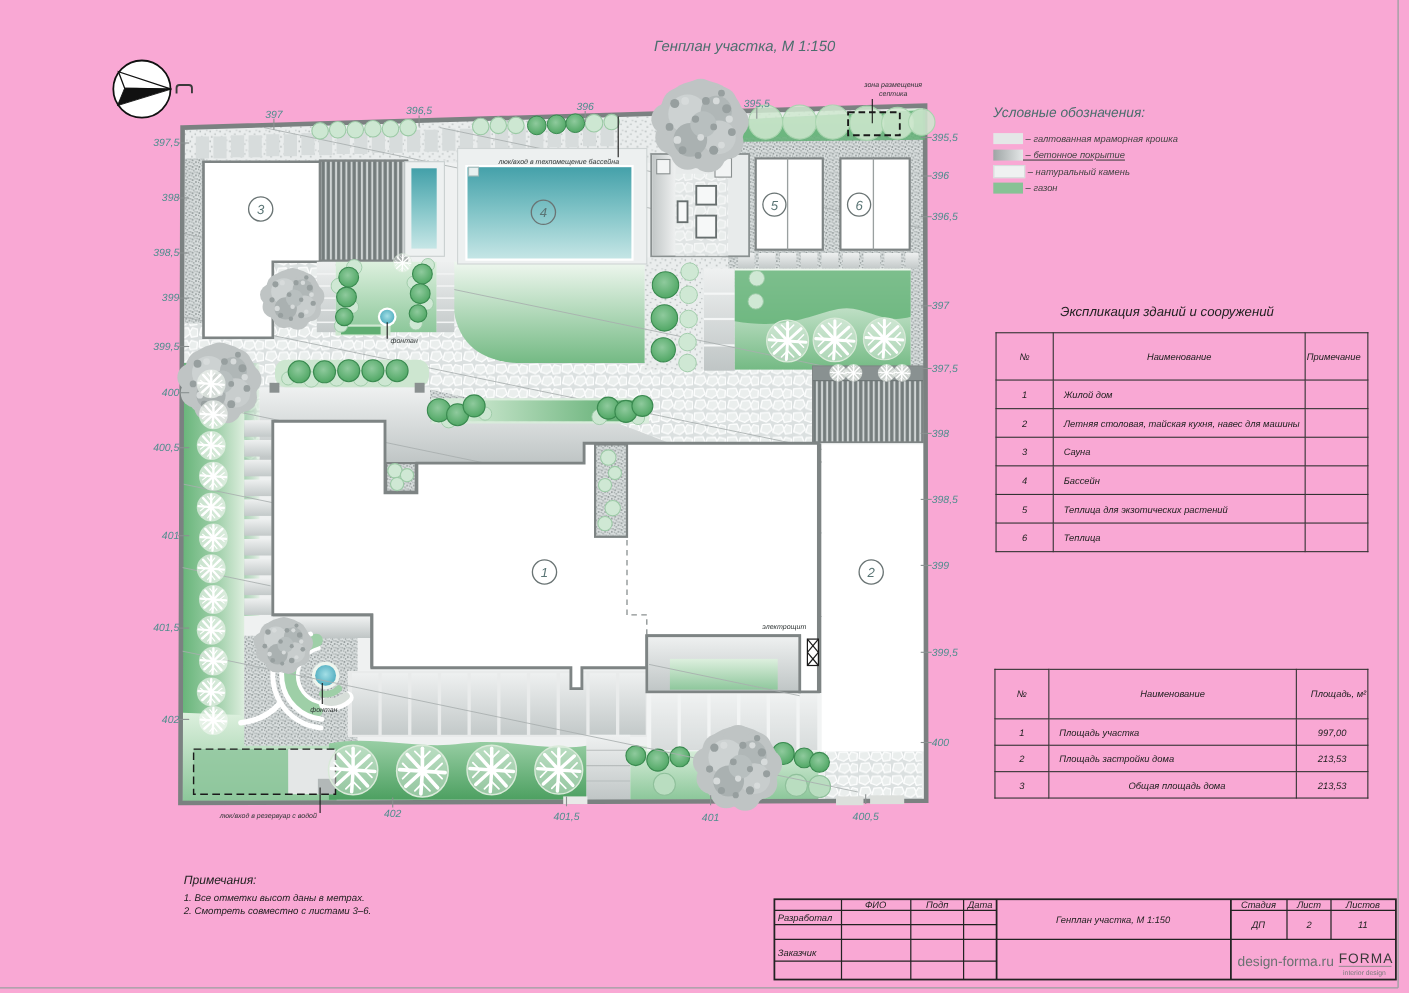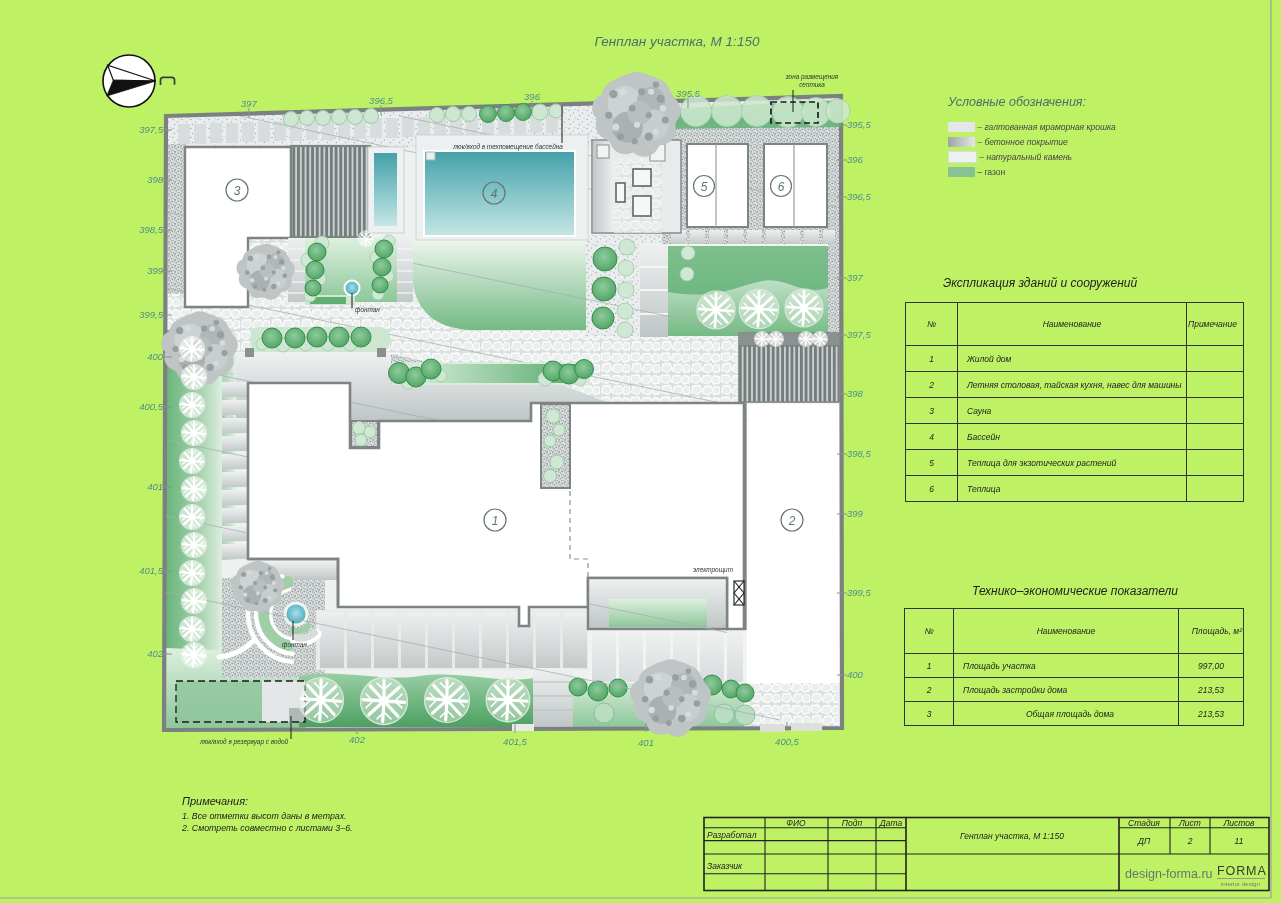--- a/index.html
+++ b/index.html
@@ -1,16 +1,16 @@
 <!DOCTYPE html>
 <html><head>
 <meta charset="utf-8">
 <style>
   html,body{margin:0;padding:0;background:#ffffff;}
-  #page{position:relative;width:1281px;height:903px;background:#bef264;overflow:hidden;
+  #page{position:relative;width:1281px;height:903px;background:#f9a8d4;overflow:hidden;
         font-family:"Liberation Sans", sans-serif;}
   svg text{font-family:"Liberation Sans", sans-serif;}
   .dimb{fill:#4f8e8e;font-style:italic;font-size:9.5px;}
   .lbl{fill:#2e3434;font-style:italic;font-size:6.4px;}
   .num{fill:#5a7575;font-style:italic;font-size:12px;}
 </style>
 </head>
 <body>
 <div id="page">
 <svg width="1281" height="903" viewBox="0 0 1281 903" xmlns="http://www.w3.org/2000/svg">
@@ -781,35 +781,35 @@
           <line x1="837" y1="394" x2="847" y2="394"></line>
           <line x1="837" y1="454" x2="847" y2="454"></line>
           <line x1="837" y1="514" x2="847" y2="514"></line>
           <line x1="837" y1="593" x2="847" y2="593"></line>
           <line x1="837" y1="675" x2="847" y2="675"></line>
 </g>
 </g>
 </svg>
 
 
-<div style="position:absolute;left:948px;top:95px;width:260px;">
+<div style="position:absolute;left:903px;top:95px;width:260px;">
 
   <div style="font-style:italic;font-size:12.5px;color:#4c6e6e;">Условные обозначения:</div>
 
   <div style="margin-top:8px;height:11px;"><span style="display:inline-block;width:27px;height:10px;background:#e4e7e7;vertical-align:middle;"></span><span style="font-style:italic;font-size:8.5px;color:#444;vertical-align:middle;"> – галтованная мраморная крошка</span></div>
 
-  <div style="margin-top:4px;height:11px;"><span style="display:inline-block;width:27px;height:10px;background:linear-gradient(90deg,#9ea5a5,#e4e7e7);vertical-align:middle;"></span><span style="font-style:italic;font-size:8.5px;color:#444;vertical-align:middle;"> – бетонное покрытие</span></div>
+  <div style="margin-top:4px;height:11px;"><span style="display:inline-block;width:27px;height:10px;background:linear-gradient(90deg,#9ea5a5,#e4e7e7);vertical-align:middle;"></span><span style="font-style:italic;font-size:8.5px;color:#444;vertical-align:middle;text-decoration:underline;"> – бетонное покрытие</span></div>
 
   <div style="margin-top:4px;height:11px;"><span style="display:inline-block;width:27px;height:10px;background:#eff1f1;border:0.5px solid #d8dcdc;vertical-align:middle;"></span><span style="font-style:italic;font-size:8.5px;color:#444;vertical-align:middle;"> – натуральный камень</span></div>
 
-  <div style="margin-top:4px;height:11px;"><span style="display:inline-block;width:27px;height:10px;background:#87c295;vertical-align:middle;"></span><span style="font-size:8.5px;color:#444;vertical-align:middle;"> – газон</span></div>
+  <div style="margin-top:4px;height:11px;"><span style="display:inline-block;width:27px;height:10px;background:#87c295;vertical-align:middle;"></span><span style="font-style:italic;font-size:8.5px;color:#444;vertical-align:middle;"> – газон</span></div>
 </div>
 
 
-<div style="position:absolute;left:870px;top:276px;width:340px;text-align:center;font-style:italic;font-size:12px;color:#222;">Экспликация зданий и сооружений</div>
+<div style="position:absolute;left:891px;top:276px;width:340px;text-align:center;font-style:italic;font-size:12px;color:#222;">Экспликация зданий и сооружений</div>
 
 <table style="position:absolute;left:905px;top:302px;width:339px;border-collapse:collapse;font-style:italic;font-size:8.5px;color:#222;" cellspacing="0">
   <tbody>
         <tr style="height:43px;">
     <td style="border:1.4px solid #333;width:49px;text-align:center;">№</td>
     <td style="border:1.4px solid #333;width:226px;text-align:center;">Наименование</td>
     <td style="border:1.4px solid #333;text-align:left;font-style:italic;">Примечание</td>
   </tr>
   <tr style="height:26px;">
           <td style="border:1.4px solid #333;text-align:center;">1</td>
@@ -838,21 +838,20 @@
         </tr>
   <tr style="height:26px;">
           <td style="border:1.4px solid #333;text-align:center;">6</td>
           <td style="border:1.4px solid #333;padding-left:9px;">Теплица</td>
           <td style="border:1.4px solid #333;"></td>
         </tr>
 </tbody>
     </table>
 
 
-<div style="position:absolute;left:905px;top:584px;width:340px;text-align:center;font-style:italic;font-size:12px;color:#222;">Технико–экономические показатели</div>
 
 <table style="position:absolute;left:904px;top:608px;width:340px;border-collapse:collapse;font-style:italic;font-size:8.5px;color:#222;" cellspacing="0">
   <tbody>
         <tr style="height:45px;">
     <td style="border:1.4px solid #333;width:46px;text-align:center;">№</td>
     <td style="border:1.4px solid #333;width:222px;text-align:center;">Наименование</td>
     <td style="border:1.4px solid #333;text-align:right;">Площадь, м²</td>
   </tr>
   <tr style="height:24px;">
           <td style="border:1.4px solid #333;text-align:center;">1</td>
@@ -866,21 +865,21 @@
         </tr>
   <tr style="height:24px;">
           <td style="border:1.4px solid #333;text-align:center;">3</td>
           <td style="border:1.4px solid #333;padding-left:9px;text-align:center;">Общая площадь дома</td>
           <td style="border:1.4px solid #333;text-align:center;">213,53</td>
         </tr>
 </tbody>
     </table>
 
 
-<div style="position:absolute;left:182px;top:795px;font-style:italic;color:#222;">
+<div style="position:absolute;left:167px;top:795px;font-style:italic;color:#222;">
   <div style="font-size:11px;">Примечания:</div>
   <div style="font-size:8.8px;margin-top:4px;">1. Все отметки высот даны в метрах.</div>
   <div style="font-size:8.8px;margin-top:2px;">2. Смотреть совместно с листами 3–6.</div>
 </div>
 
 
 <svg width="1281" height="903" viewBox="0 0 1281 903" style="position:absolute;left:0;top:0;" xmlns="http://www.w3.org/2000/svg">
 <g stroke="#222" fill="none">
 
   <rect x="704" y="817.5" width="565" height="73" stroke-width="1.6"></rect>

